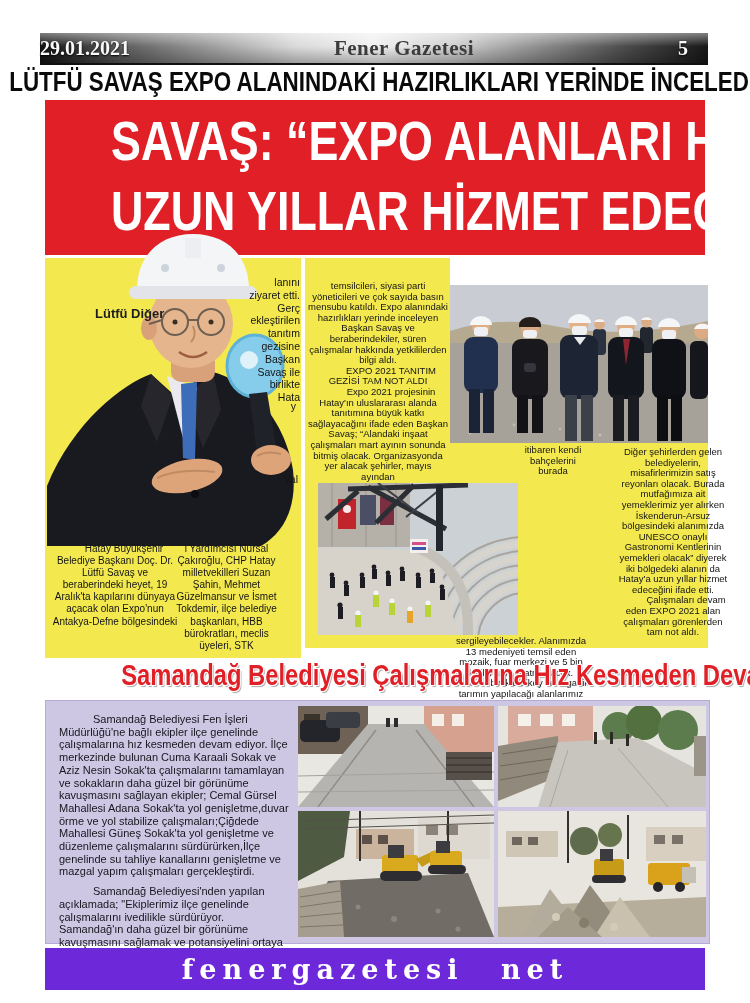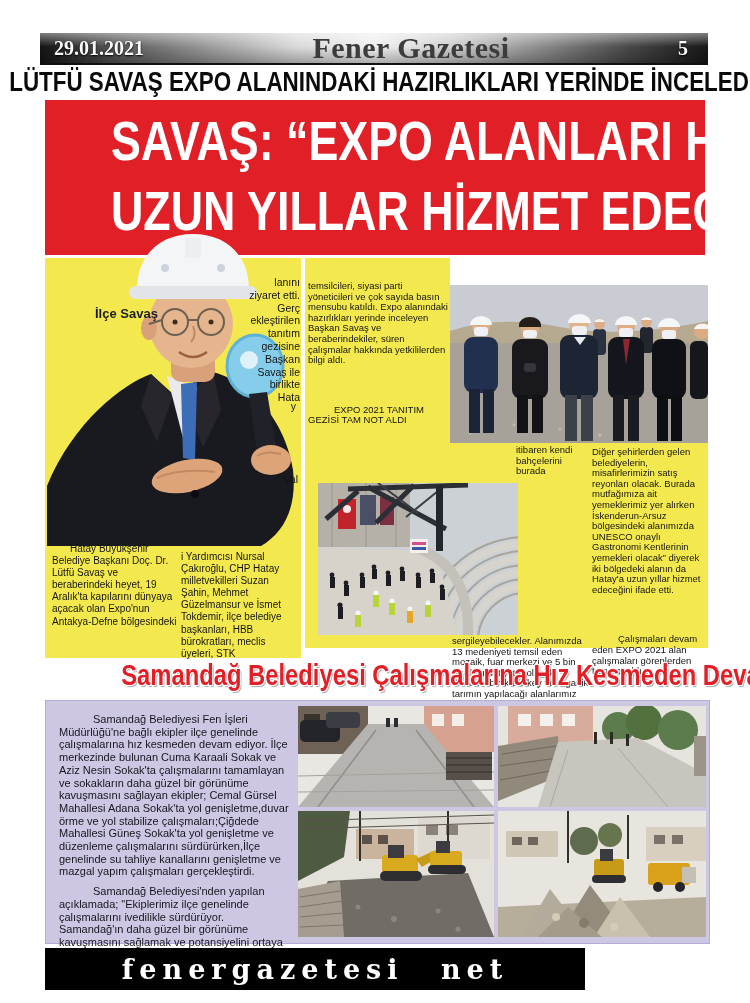--- a/index.html
+++ b/index.html
@@ -6,57 +6,57 @@
   .page{position:relative;width:750px;height:1003px;background:#ffffff;
         font-family:"Liberation Sans",sans-serif;overflow:hidden;margin:0 auto;}
   .abs{position:absolute;}
 
   
   .masthead{left:40px;top:33px;width:668px;height:30px;
     background:linear-gradient(180deg,rgba(255,255,255,.45) 0%,rgba(255,255,255,0) 45%,rgba(0,0,0,.28) 100%),
                linear-gradient(90deg,#141414 0%,#5c5c5c 12%,#d9d9d9 38%,#f0f0f0 50%,#cfcfcf 62%,#4a4a4a 88%,#181818 100%);
     display:flex;align-items:center;justify-content:space-between;
     font-family:"Liberation Serif",serif;font-weight:bold;border-bottom:2px solid #101010;}
-  .masthead .date{color:#fafafa;font-size:20px;padding-left:14px;text-shadow:0 1px 2px #000;}
-  .masthead .brand{color:#3c3c3c;font-size:30px;letter-spacing:.5px;}
+  .masthead .date{color:#fafafa;font-size:20px;text-shadow:0 1px 2px #000;}
+  .masthead .brand{color:#3c3c3c;font-size:21px;letter-spacing:.5px;}
   .masthead .pnum{color:#fafafa;font-size:20px;padding-right:20px;text-shadow:0 1px 2px #000;}
 
   
   .kicker{left:48px;top:65px;width:668px;height:34px;display:flex;align-items:center;justify-content:center;}
   .kicker span{font-weight:bold;font-size:28px;color:#0a0a0a;transform:scaleX(.8);
     transform-origin:center;white-space:nowrap;display:inline-block;}
 
   
   .banner-red{left:45px;top:100px;width:660px;height:155px;background:#e01f26;text-align:center;padding-top:6px;box-sizing:border-box;}
   .banner-red .l{display:block;color:#ffffff;font-weight:bold;font-size:56px;line-height:70px;
     transform:scaleX(.8);transform-origin:center;white-space:nowrap;}
 
   .yellow{background:#f3e94f;}
   .lavender{background:#cdc7e3;border:1px solid #b6abd8;box-sizing:border-box;}
 
-  .t{color:#141414;}
+  .t{color:#141414;text-align:center;}
   .small{font-size:9.5px;line-height:10.6px;}
   .small p{margin:0;}
-  .small p.ind{text-indent:26px;margin-top:39px;}
+  .small p.ind{text-indent:26px;}
   .mini{font-size:10px;line-height:12.1px;}
   .mini.ind{text-indent:18px;}
   .frag{font-size:10.5px;line-height:12.8px;text-align:right;white-space:pre-line;}
   .plabel{font-weight:bold;font-size:13px;color:#1d1d1d;}
 
   .hl2{left:40px;top:659px;width:668px;text-align:center;}
   .hl2 span{display:inline-block;color:#e01f26;font-weight:bold;font-size:29px;transform:scaleX(.82);
     transform-origin:center;white-space:nowrap;
     text-shadow:1px 1px 0 #fff,-1px -1px 0 #fff,1px -1px 0 #fff,-1px 1px 0 #fff,2px 2px 1px rgba(60,60,60,.45);}
 
   .a2{font-size:11px;line-height:12.7px;color:#16161e;}
   .a2 p{margin:7px;text-indent:34px;}
 
   .ph-spacer{float:left;width:64px;height:152px;margin-top:39px;}
 
-  .orange-bar{left:45px;top:948px;width:540px;height:42px;background:#000000;color:#fff;
+  .orange-bar{left:45px;top:948px;width:660px;height:42px;background:#6d28d9;color:#fff;
     display:flex;align-items:center;justify-content:center;font-family:"DejaVu Serif",serif;
     font-weight:bold;font-size:27px;letter-spacing:6px;word-spacing:22px;cursor:pointer;}
 </style>
 </head>
 <body>
 
 <div class="page">
 
   <div class="abs masthead">
     <span class="date">29.01.2021</span>
@@ -103,41 +103,42 @@
     <ellipse cx="210" cy="140" rx="28" ry="31" fill="none" stroke="#5fb2d6" stroke-width="3"></ellipse>
     <circle cx="204" cy="134" r="9" fill="#eef7fb" opacity=".85"></circle>
     <path d="M204,168 L222,166 L234,238 L214,242 Z" fill="#20222a"></path>
     <ellipse cx="226" cy="234" rx="20" ry="15" fill="#dda47a"></ellipse>
     <path d="M212,230 q10,-6 24,-2" stroke="#c08b63" stroke-width="2" fill="none"></path>
     <ellipse cx="142" cy="250" rx="36" ry="16" fill="#dda47a" transform="rotate(-12 142 250)"></ellipse>
     <path d="M112,252 q22,-10 58,-6" stroke="#c08b63" stroke-width="2" fill="none"></path>
     <circle cx="150" cy="268" r="4" fill="#0c0c10"></circle>
   </svg>
 
-  <div class="abs plabel" style="left:95px;top:306px;">İlçe Savaş</div>
+  <div class="abs plabel" style="left:95px;top:306px;">Lütfü Diğer</div>
 
   <div class="abs frag t" style="left:238px;top:276px;width:62px;">lanını
 ziyaret etti.
 Gerç
 ekleştirilen
 tanıtım
 gezisine
 Başkan
 Savaş ile
 birlikte
 Hata</div>
   <div class="abs frag t" style="left:276px;top:400px;width:20px;">y</div>
   <div class="abs frag t" style="left:258px;top:473px;width:40px;">Val</div>
 
   <div class="abs mini t ind" style="left:52px;top:543px;width:126px;">Hatay Büyükşehir Belediye Başkanı Doç. Dr. Lütfü Savaş ve beraberindeki heyet, 19 Aralık'ta kapılarını dünyaya açacak olan Expo'nun Antakya-Defne bölgesindeki</div>
-  <div class="abs mini t" style="left:181px;top:543px;width:117px;margin-top:8px;">i Yardımcısı Nursal Çakıroğlu, CHP Hatay milletvekilleri Suzan Şahin, Mehmet Güzelmansur ve İsmet Tokdemir, ilçe belediye başkanları, HBB bürokratları, meclis üyeleri, STK</div>
+  <div class="abs mini t" style="left:168px;top:543px;width:117px;">i Yardımcısı Nursal Çakıroğlu, CHP Hatay milletvekilleri Suzan Şahin, Mehmet Güzelmansur ve İsmet Tokdemir, ilçe belediye başkanları, HBB bürokratları, meclis üyeleri, STK</div>
 
   <div class="abs small t" style="left:308px;top:281px;width:140px;">
     <p>temsilcileri, siyasi parti yöneticileri ve çok sayıda basın mensubu katıldı. Expo alanındaki hazırlıkları yerinde inceleyen Başkan Savaş ve beraberindekiler, süren çalışmalar hakkında yetkililerden bilgi aldı.</p>
     <p class="ind">EXPO 2021 TANITIM GEZİSİ TAM NOT ALDI</p>
+    <p class="ind">Expo 2021 projesinin Hatay'ın uluslararası alanda tanıtımına büyük katkı sağlayacağını ifade eden Başkan Savaş;  “Alandaki inşaat çalışmaları mart ayının sonunda bitmiş olacak. Organizasyonda yer alacak şehirler, mayıs ayından</p>
   </div>
 
   <svg class="abs" style="left:450px;top:285px;" width="258" height="158" viewBox="0 0 258 158">
     <rect width="258" height="158" fill="#c9cdd3"></rect>
     <path d="M0,46 Q50,30 110,42 T258,36 L258,62 L0,62 Z" fill="#b5aa90"></path>
     <rect y="58" width="258" height="100" fill="#a6a199"></rect>
     <g fill="#c2bdb4">
         <circle cx="20" cy="148" r="1.6"></circle>
         <circle cx="64" cy="140" r="1.4"></circle>
         <circle cx="150" cy="150" r="1.6"></circle>
@@ -280,21 +281,21 @@
       <circle cx="40" cy="130" r="2.6" fill="#f2f4f6"></circle>
         <rect x="37" y="132" width="6" height="12" fill="#b8d437"></rect>
     </g>
   </svg>
 
   <div class="abs small t" style="left:452px;top:445px;width:138px;height:200px;">
     <span class="ph-spacer"></span>
     <p>itibaren kendi bahçelerini burada sergileyebilecekler. Alanımızda 13 medeniyeti temsil eden mozaik, fuar merkezi ve 5 bin kişilik amfi tiyatro olacak. Bununla birlikte dikey ve organik tarımın yapılacağı alanlarımız bulunacak.</p>
   </div>
 
-  <div class="abs small t" style="left:592px;top:447px;width:114px;">
+  <div class="abs small t" style="left:616px;top:447px;width:114px;">
     <p>Diğer şehirlerden gelen belediyelerin, misafirlerimizin satış reyonları olacak. Burada mutfağımıza ait yemeklerimiz yer alırken İskenderun-Arsuz bölgesindeki alanımızda UNESCO onaylı Gastronomi Kentlerinin yemekleri olacak” diyerek iki bölgedeki alanın da Hatay'a uzun yıllar hizmet edeceğini ifade etti.</p>
     <p class="ind">Çalışmaları devam eden EXPO 2021 alan çalışmaları görenlerden tam not aldı.</p>
   </div>
 
   <div class="abs hl2">
     <span>Samandağ Belediyesi Çalışmalarına Hız Kesmeden Devam Ediyor</span>
   </div>
 
   <div class="abs lavender" style="left:45px;top:700px;width:665px;height:244px;"></div>
 

